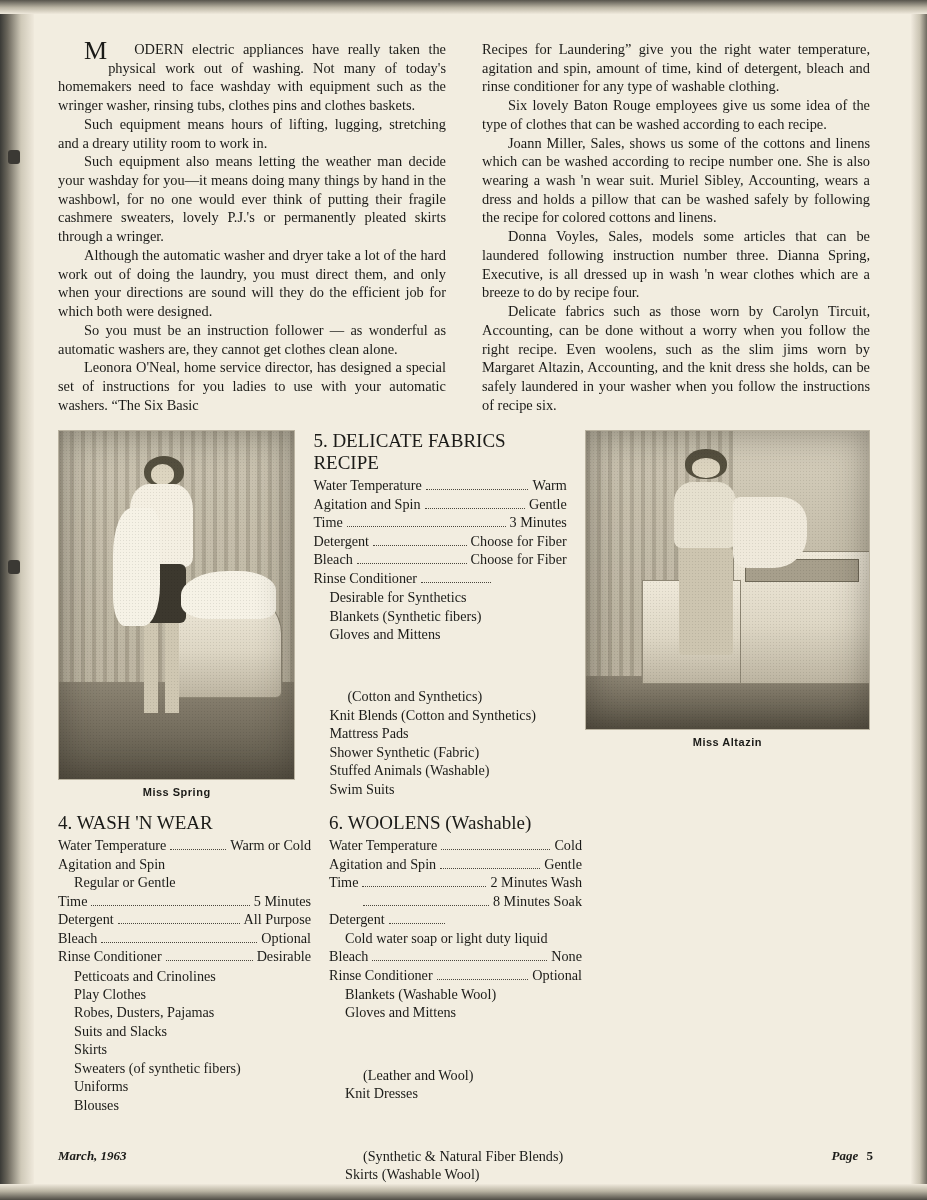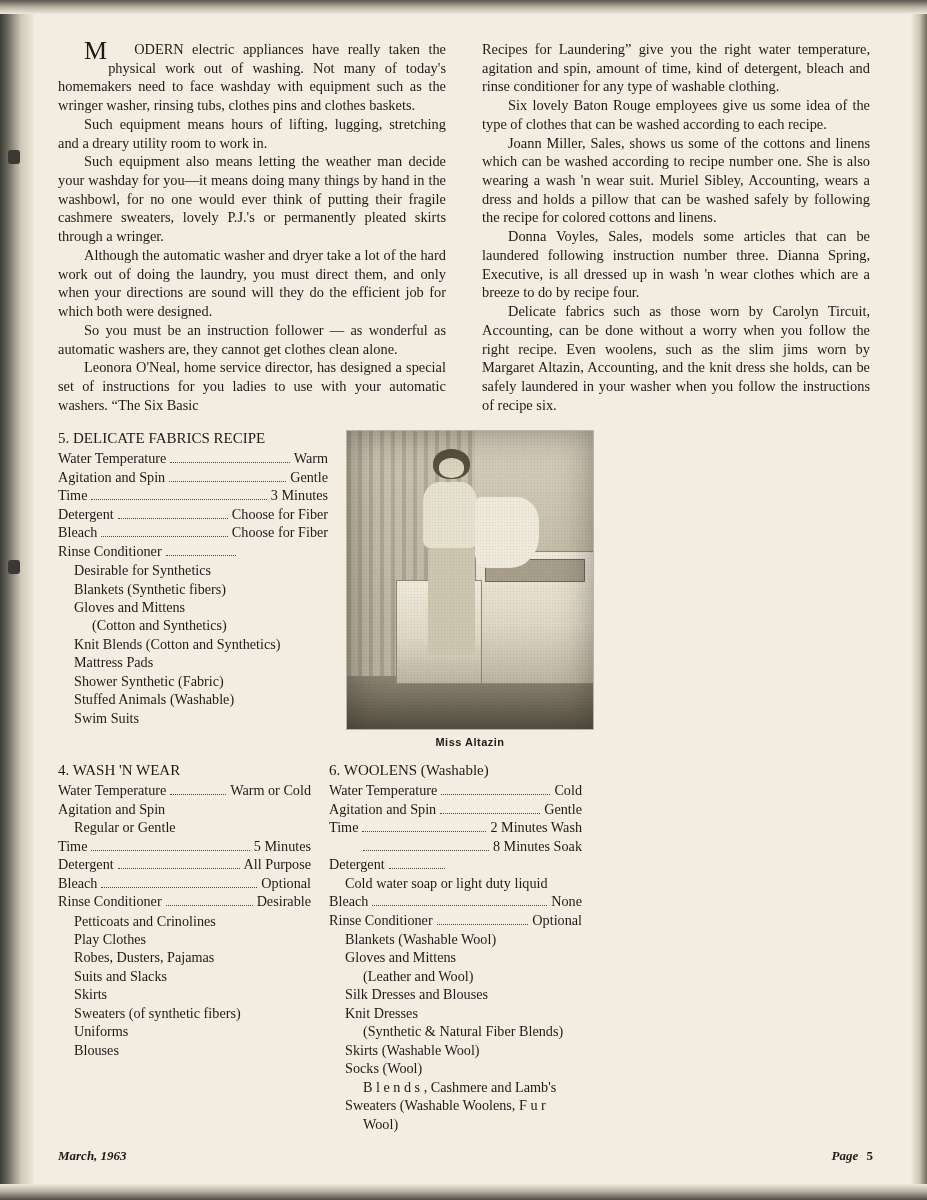--- a/index.html
+++ b/index.html
@@ -103,21 +103,21 @@
     text-align: center;
     font-size: 11px;
     font-weight: bold;
     letter-spacing: 0.5px;
     margin-top: 6px;
     font-family: "Liberation Sans", sans-serif;
   }
 
   
   .recipe-title {
-    font-size: 15px;
+    font-size: 19px;
     margin-bottom: 2px;
   }
   .rrow {
     display: flex;
     align-items: baseline;
     font-size: 14.2px;
     line-height: 1.30;
     white-space: nowrap;
   }
   .rrow .lbl { flex: 0 0 auto; }
@@ -129,21 +129,21 @@
     height: 0.62em;
   }
   .rrow .val { flex: 0 0 auto; }
   .rrow.single .dots { margin-left: 4px; }
   .items { margin-top: 1px; }
   .item {
     font-size: 14.2px;
     line-height: 1.30;
     padding-left: 16px;
   }
-  .item.sub { padding-left: 34px; }
+  .item.sub { padding-left: 34px; margin-top: 44px; }
   .item.cont { padding-left: 34px; }
 
   
   .bottom {
     display: flex;
     gap: 18px;
     margin-top: 14px;
   }
 
   
@@ -249,20 +249,40 @@
         <p style="text-indent:0">Recipes for Laundering” give you the right water temperature, agitation and spin, amount of time, kind of detergent, bleach and rinse conditioner for any type of washable clothing.</p>
         <p>Six lovely Baton Rouge employees give us some idea of the type of clothes that can be washed according to each recipe.</p>
         <p>Joann Miller, Sales, shows us some of the cottons and linens which can be washed according to recipe number one. She is also wearing a wash 'n wear suit. Muriel Sibley, Accounting, wears a dress and holds a pillow that can be washed safely by following the recipe for colored cottons and linens.</p>
         <p>Donna Voyles, Sales, models some articles that can be laundered following instruction number three. Dianna Spring, Executive, is all dressed up in wash 'n wear clothes which are a breeze to do by recipe four.</p>
         <p>Delicate fabrics such as those worn by Carolyn Tircuit, Accounting, can be done without a worry when you follow the right recipe. Even woolens, such as the slim jims worn by Margaret Altazin, Accounting, and the knit dress she holds, can be safely laundered in your washer when you follow the instructions of recipe six.</p>
       </div>
     </div>
 
     <div class="mid">
 
+      <div style="width:253px;">
+        <div class="photo" style="height:348px;">
+          <div class="ph-inner">
+            <div class="curtain"></div>
+            <div class="floor" style="height:28%;"></div>
+            <div class="machine" style="left:46%; top:46%; width:48%; height:30%; border-radius:6px 40% 6px 6px;"></div>
+            <div class="person-head" style="left:36%; top:7%; width:17%; height:9%;"></div>
+            <div class="person-face" style="left:39%; top:9.5%; width:10%; height:6%;"></div>
+            <div class="person-body" style="left:30%; top:15%; width:27%; height:24%;"></div>
+            <div class="person-legs dark-skirt" style="left:32%; top:38%; width:22%; height:17%; border-radius:6px;"></div>
+            <div class="person-legs" style="left:36%; top:55%; width:6%; height:26%;"></div>
+            <div class="person-legs" style="left:45%; top:55%; width:6%; height:26%;"></div>
+            <div class="cloth" style="left:23%; top:22%; width:20%; height:34%;"></div>
+            <div class="cloth" style="left:52%; top:40%; width:40%; height:14%; border-radius:50% 40% 20% 30%;"></div>
+            <div class="grain"></div>
+            <div class="vig"></div>
+          </div>
+        </div>
+        <div class="caption">Miss Spring</div>
+      </div>
 
       <div style="width:270px;">
         <div class="recipe-title">5.  DELICATE FABRICS RECIPE</div>
 
         <div class="rrow">
           <span class="lbl">Water Temperature</span>
           <span class="dots"></span>
           <span class="val">Warm</span>
         </div>
         <div class="rrow">
@@ -296,21 +316,21 @@
           <div class="item">Gloves and Mittens</div>
           <div class="item sub">(Cotton and Synthetics)</div>
           <div class="item">Knit Blends  (Cotton and Synthetics)</div>
           <div class="item">Mattress Pads</div>
           <div class="item">Shower Synthetic  (Fabric)</div>
           <div class="item">Stuffed Animals  (Washable)</div>
           <div class="item">Swim Suits</div>
         </div>
       </div>
 
-      <div style="width:248px;">
+      <div style="width:304px;">
         <div class="photo" style="height:298px;">
           <div class="ph-inner">
             <div class="curtain"></div>
             <div class="wall" style="left:52%; right:0;"></div>
             <div class="floor" style="height:18%;"></div>
             <div class="machine" style="left:52%; top:40%; width:48%; height:44%;">
               <div class="panel"></div>
             </div>
             <div class="machine" style="left:20%; top:50%; width:34%; height:34%;"></div>
             <div class="person-head" style="left:35%; top:6%; width:15%; height:10%;"></div>
@@ -409,21 +429,20 @@
         <div class="rrow">
           <span class="lbl">Rinse Conditioner</span>
           <span class="dots"></span>
           <span class="val">Optional</span>
         </div>
 
         <div class="items">
           <div class="item">Blankets  (Washable Wool)</div>
           <div class="item">Gloves and Mittens</div>
           <div class="item sub">(Leather and Wool)</div>
-          <div class="item">Silk Dresses and Blouses</div>
           <div class="item">Knit Dresses</div>
           <div class="item sub">(Synthetic &amp; Natural Fiber Blends)</div>
           <div class="item">Skirts  (Washable Wool)</div>
           <div class="item">Socks  (Wool)</div>
           <div class="item cont">B l e n d s ,  Cashmere and Lamb's</div>
           <div class="item">Sweaters  (Washable Woolens,  F u r</div>
           <div class="item cont">Wool)</div>
         </div>
       </div>
     </div>

